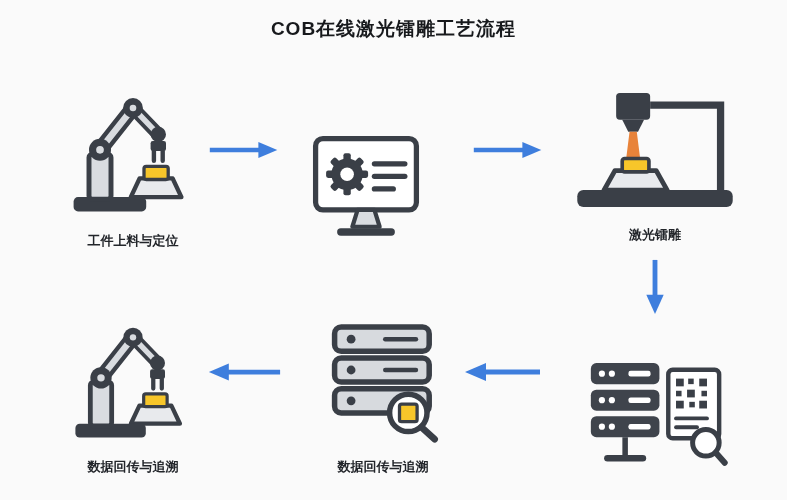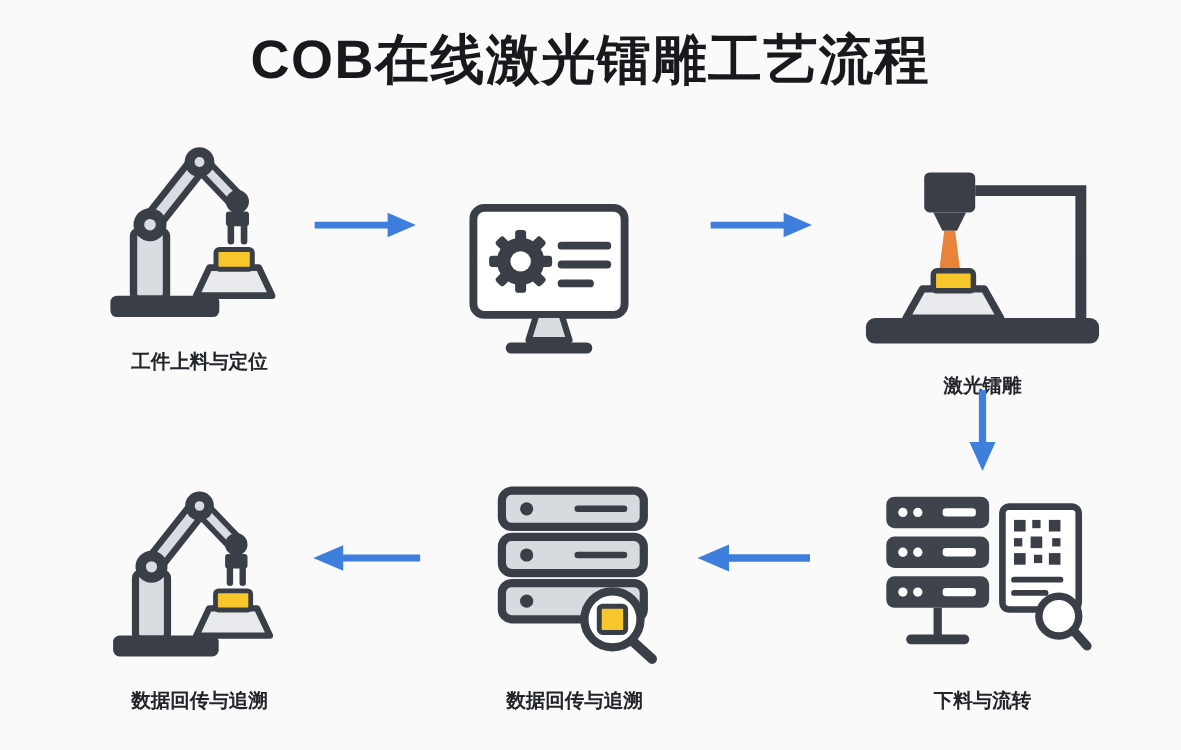--- a/index.html
+++ b/index.html
@@ -12,21 +12,21 @@
   .canvas {
     position: relative;
     width: 787px; height: 500px;
     background: #fafafa;
     overflow: hidden;
   }
   .title {
     position: absolute;
     top: 16px; left: 0; width: 100%;
     text-align: center;
-    font-size: 36px;
+    font-size: 19px;
     font-weight: 800;
     color: #17191c;
     letter-spacing: 1px;
   }
   .step {
     position: absolute;
     display: flex;
     flex-direction: column;
     align-items: center;
     justify-content: flex-end;
@@ -105,21 +105,21 @@
     </div>
   </div>
 
   <div class="arrow" style="left:472px; top:138px;">
     <svg width="72" height="24" viewBox="0 0 80 24">
       <line x1="2" y1="12" x2="58" y2="12" stroke="#3e7edd" stroke-width="5"></line>
       <path d="M56 3 L77 12 L56 21 Z" fill="#3e7edd"></path>
     </svg>
   </div>
 
-  <div class="step" style="left:545px; top:94px; width:220px; height:172px;">
+  <div class="step" style="left:545px; top:72px; width:220px; height:172px;">
     <div class="icon-wrap">
       <svg width="170" height="124" viewBox="0 0 140 102">
         <path d="M66 14 L124 14 L124 84" fill="none" stroke="#3a3f47" stroke-width="6"></path>
         <rect x="38" y="4" width="28" height="22" rx="3" fill="#3a3f47"></rect>
         <path d="M43 26 L61 26 L56 36 L48 36 Z" fill="#3a3f47"></path>
         <path d="M49 36 L55 36 L58 60 L46 60 Z" fill="#e8833a"></path>
         <path d="M28 84 L80 84 L71 68 L37 68 Z" fill="#e8eaed" stroke="#3a3f47" stroke-width="4" stroke-linejoin="round"></path>
         <rect x="43" y="58" width="22" height="11" rx="2" fill="#f7c62a" stroke="#3a3f47" stroke-width="3"></rect>
         <rect x="6" y="84" width="128" height="14" rx="5" fill="#3a3f47"></rect>
       </svg>
@@ -164,21 +164,20 @@
           <rect x="85" y="44" width="7" height="7"></rect>
             <rect x="97" y="45" width="5" height="5"></rect>
             <rect x="106" y="44" width="7" height="7"></rect>
         </g>
         <line x1="85" y1="60" x2="113" y2="60" stroke="#3a3f47" stroke-width="3.5" stroke-linecap="round"></line>
         <line x1="85" y1="68" x2="104" y2="68" stroke="#3a3f47" stroke-width="3.5" stroke-linecap="round"></line>
         <circle cx="112" cy="82" r="12" fill="#ffffff" stroke="#3a3f47" stroke-width="4.5"></circle>
         <line x1="121" y1="91" x2="129" y2="100" stroke="#3a3f47" stroke-width="5.5" stroke-linecap="round"></line>
       </svg>
     </div>
-    <div class="label">下料与流转</div>
   </div>
 
   <div class="arrow" style="left:462px; top:360px;">
     <svg width="80" height="24" viewBox="0 0 80 24">
       <line x1="22" y1="12" x2="78" y2="12" stroke="#3e7edd" stroke-width="5"></line>
       <path d="M24 3 L3 12 L24 21 Z" fill="#3e7edd"></path>
     </svg>
   </div>
 
   <div class="step" style="left:283px; top:308px; width:200px; height:168px;">

